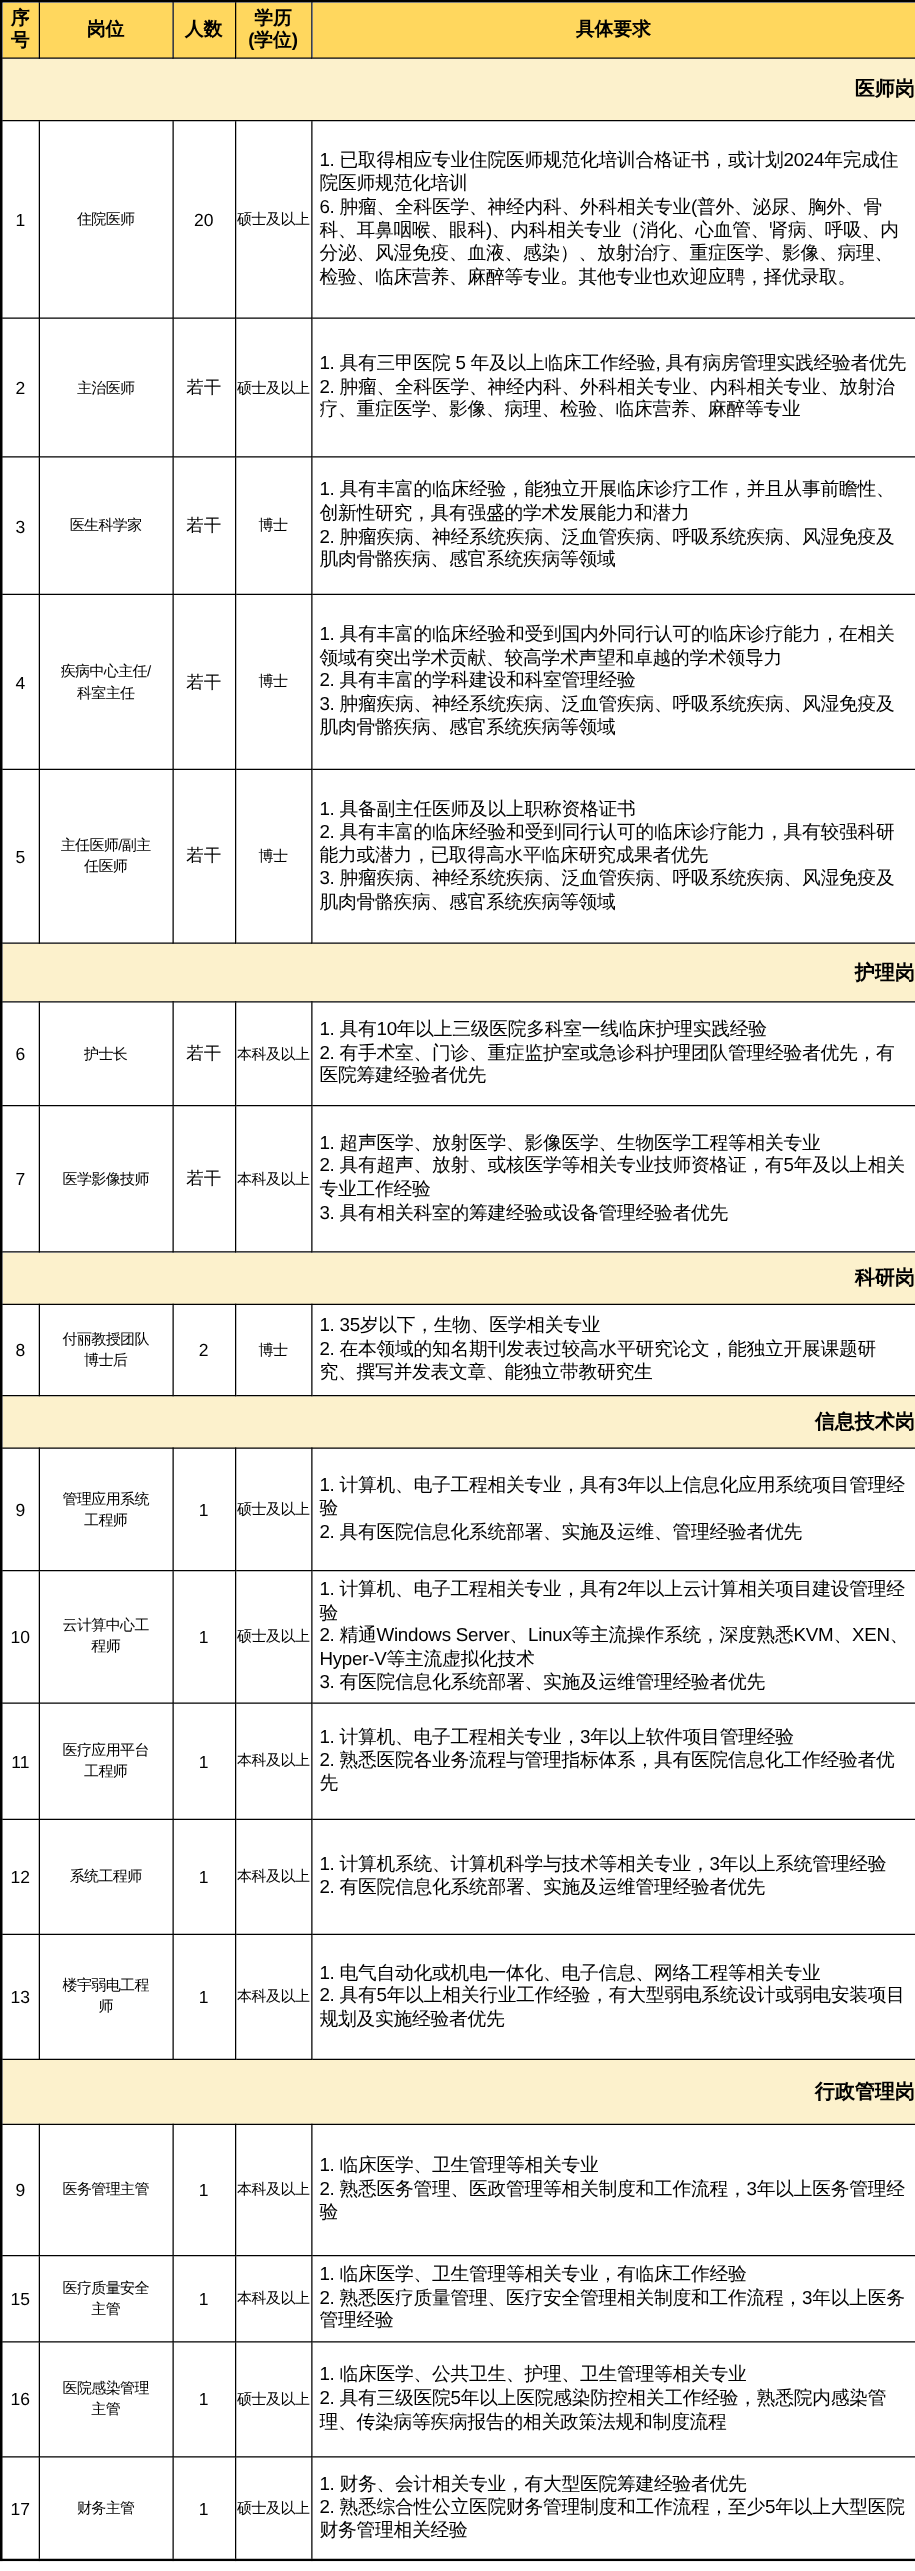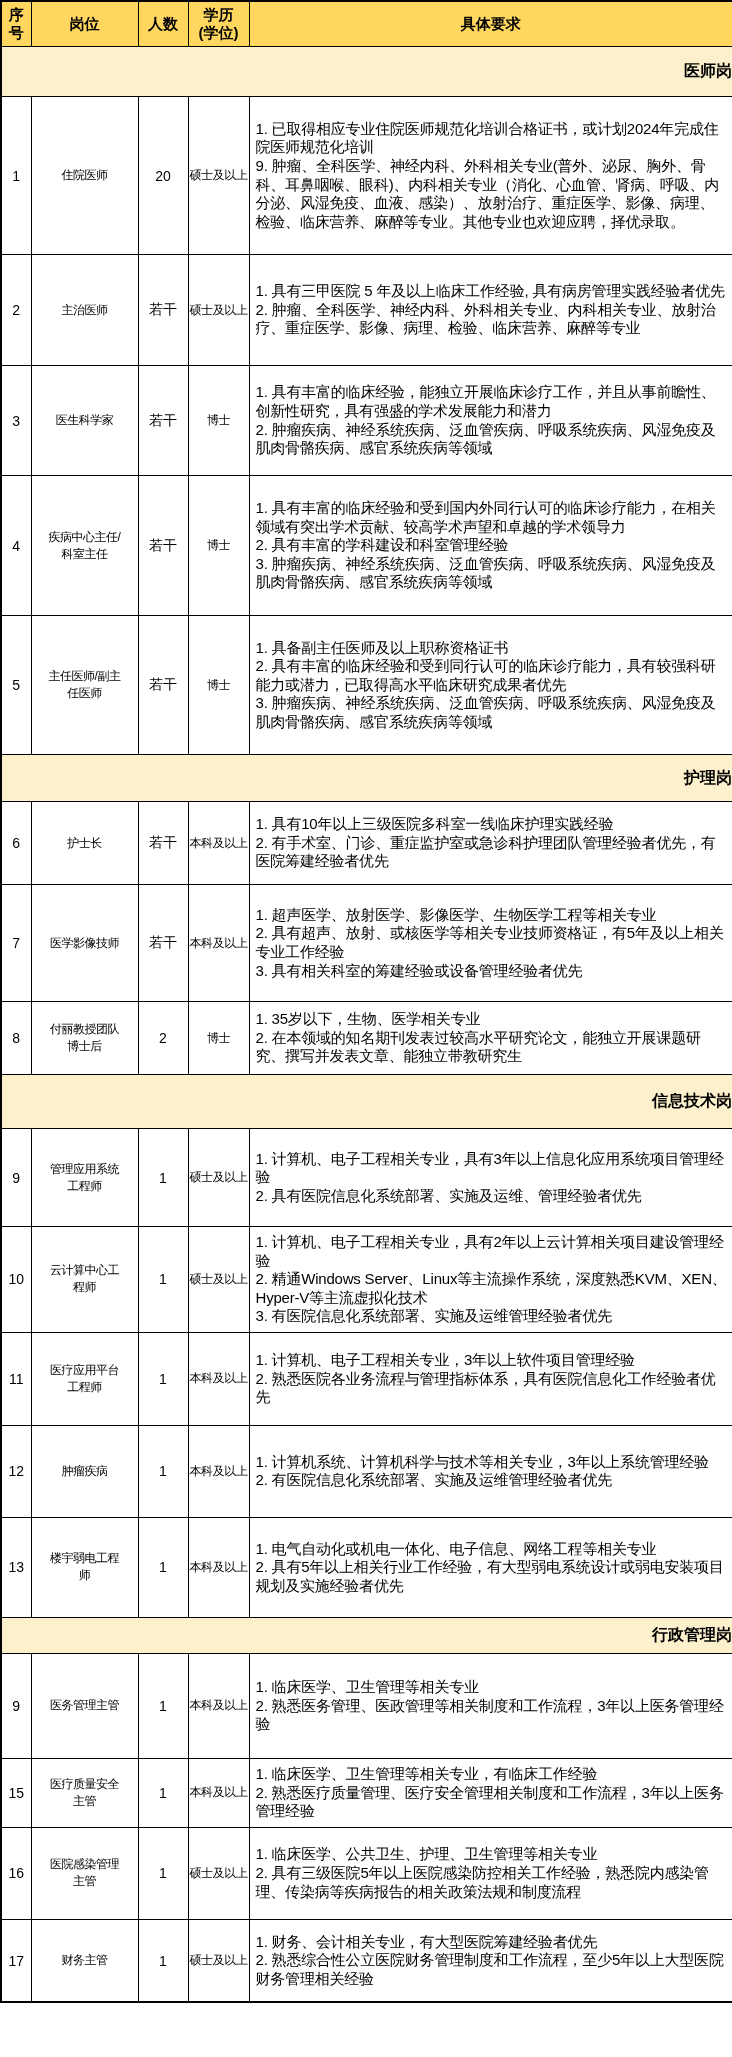--- a/index.html
+++ b/index.html
@@ -76,21 +76,21 @@
   <tbody id="tbody">
       <tr class="section-row" style="height: 50px;">
         <td colspan="5">医师岗</td>
       </tr>
       <tr style="height: 158px;">
         <td class="c">1</td>
         <td class="c pos">住院医师</td>
         <td class="c">20</td>
         <td class="c deg">硕士及以上</td>
         <td class="req">1. 已取得相应专业住院医师规范化培训合格证书，或计划2024年完成住院医师规范化培训
-9. 肿瘤、全科医学、神经内科、外科相关专业(普外、泌尿、胸外、骨科、耳鼻咽喉、眼科)、内科相关专业（消化、心血管、肾病、呼吸、内分泌、风湿免疫、血液、感染）、放射治疗、重症医学、影像、病理、检验、临床营养、麻醉等专业。其他专业也欢迎应聘，择优录取。</td>
+6. 肿瘤、全科医学、神经内科、外科相关专业(普外、泌尿、胸外、骨科、耳鼻咽喉、眼科)、内科相关专业（消化、心血管、肾病、呼吸、内分泌、风湿免疫、血液、感染）、放射治疗、重症医学、影像、病理、检验、临床营养、麻醉等专业。其他专业也欢迎应聘，择优录取。</td>
       </tr>
       <tr style="height: 111px;">
         <td class="c">2</td>
         <td class="c pos">主治医师</td>
         <td class="c">若干</td>
         <td class="c deg">硕士及以上</td>
         <td class="req">1. 具有三甲医院 5 年及以上临床工作经验, 具有病房管理实践经验者优先
 2. 肿瘤、全科医学、神经内科、外科相关专业、内科相关专业、放射治疗、重症医学、影像、病理、检验、临床营养、麻醉等专业</td>
       </tr>
       <tr style="height: 110px;">
@@ -131,31 +131,34 @@
 2. 有手术室、门诊、重症监护室或急诊科护理团队管理经验者优先，有医院筹建经验者优先</td>
       </tr>
       <tr style="height: 117px;">
         <td class="c">7</td>
         <td class="c pos">医学影像技师</td>
         <td class="c">若干</td>
         <td class="c deg">本科及以上</td>
         <td class="req">1. 超声医学、放射医学、影像医学、生物医学工程等相关专业
 2. 具有超声、放射、或核医学等相关专业技师资格证，有5年及以上相关专业工作经验
 3. 具有相关科室的筹建经验或设备管理经验者优先</td>
+      </tr>
+      <tr class="section-row" style="height: 42px;">
+        <td colspan="5">科研岗</td>
       </tr>
       <tr style="height: 73px;">
         <td class="c">8</td>
         <td class="c pos">付丽教授团队
 博士后</td>
         <td class="c">2</td>
         <td class="c deg">博士</td>
         <td class="req">1. 35岁以下，生物、医学相关专业
 2. 在本领域的知名期刊发表过较高水平研究论文，能独立开展课题研究、撰写并发表文章、能独立带教研究生</td>
       </tr>
-      <tr class="section-row" style="height: 54px;">
+      <tr class="section-row" style="height: 42px;">
         <td colspan="5">信息技术岗</td>
       </tr>
       <tr style="height: 98px;">
         <td class="c">9</td>
         <td class="c pos">管理应用系统工程师</td>
         <td class="c">1</td>
         <td class="c deg">硕士及以上</td>
         <td class="req">1. 计算机、电子工程相关专业，具有3年以上信息化应用系统项目管理经验
 2. 具有医院信息化系统部署、实施及运维、管理经验者优先</td>
       </tr>
@@ -171,35 +174,35 @@
       <tr style="height: 93px;">
         <td class="c">11</td>
         <td class="c pos">医疗应用平台工程师</td>
         <td class="c">1</td>
         <td class="c deg">本科及以上</td>
         <td class="req">1. 计算机、电子工程相关专业，3年以上软件项目管理经验
 2. 熟悉医院各业务流程与管理指标体系，具有医院信息化工作经验者优先</td>
       </tr>
       <tr style="height: 92px;">
         <td class="c">12</td>
-        <td class="c pos">肿瘤疾病</td>
+        <td class="c pos">系统工程师</td>
         <td class="c">1</td>
         <td class="c deg">本科及以上</td>
         <td class="req">1. 计算机系统、计算机科学与技术等相关专业，3年以上系统管理经验
 2. 有医院信息化系统部署、实施及运维管理经验者优先</td>
       </tr>
       <tr style="height: 100px;">
         <td class="c">13</td>
         <td class="c pos">楼宇弱电工程师</td>
         <td class="c">1</td>
         <td class="c deg">本科及以上</td>
         <td class="req">1. 电气自动化或机电一体化、电子信息、网络工程等相关专业
 2. 具有5年以上相关行业工作经验，有大型弱电系统设计或弱电安装项目规划及实施经验者优先</td>
       </tr>
-      <tr class="section-row" style="height: 36px;">
+      <tr class="section-row" style="height: 52px;">
         <td colspan="5">行政管理岗</td>
       </tr>
       <tr style="height: 105px;">
         <td class="c">9</td>
         <td class="c pos">医务管理主管</td>
         <td class="c">1</td>
         <td class="c deg">本科及以上</td>
         <td class="req">1. 临床医学、卫生管理等相关专业
 2. 熟悉医务管理、医政管理等相关制度和工作流程，3年以上医务管理经验</td>
       </tr>

